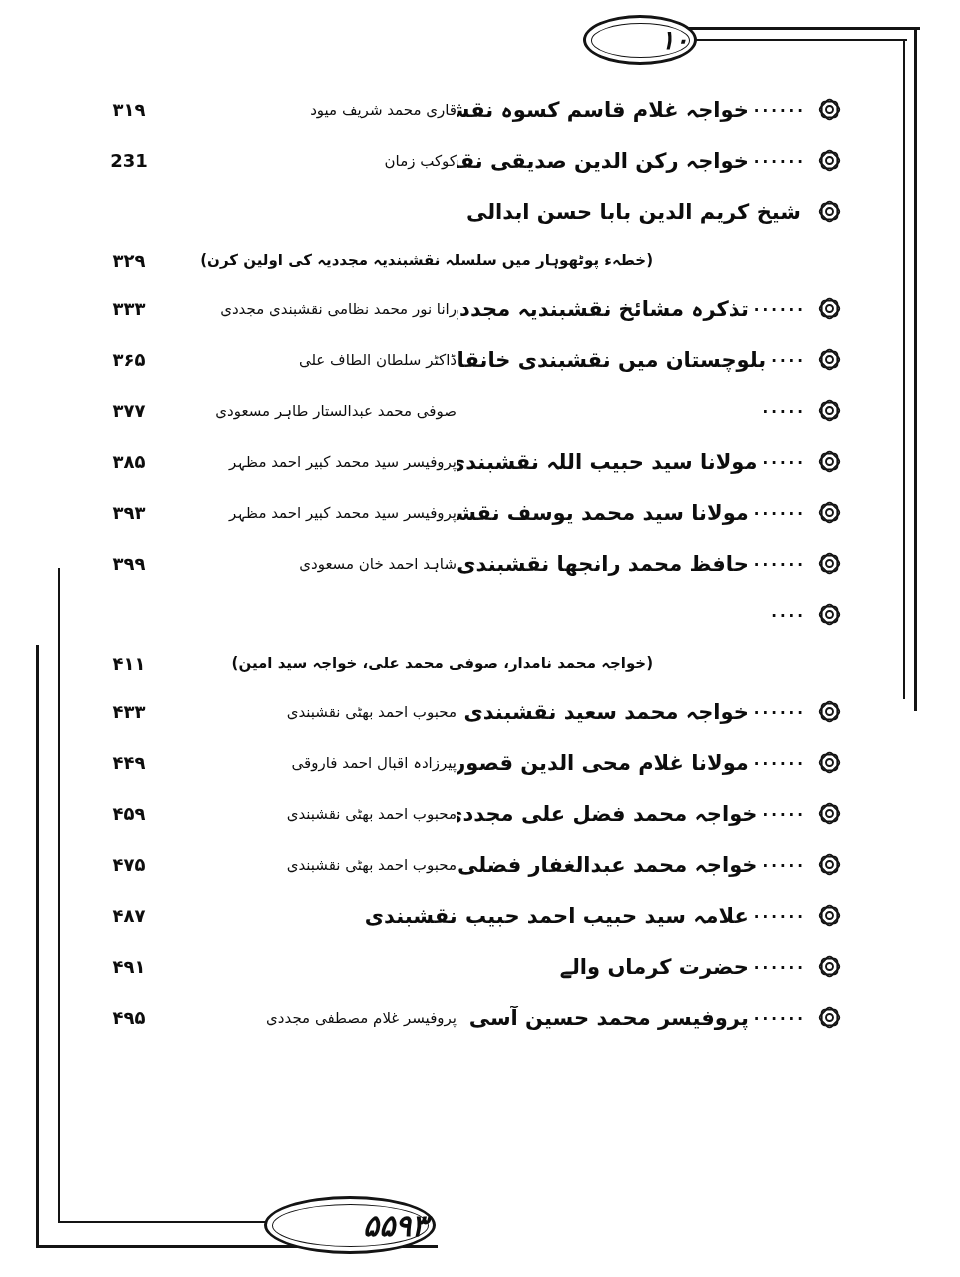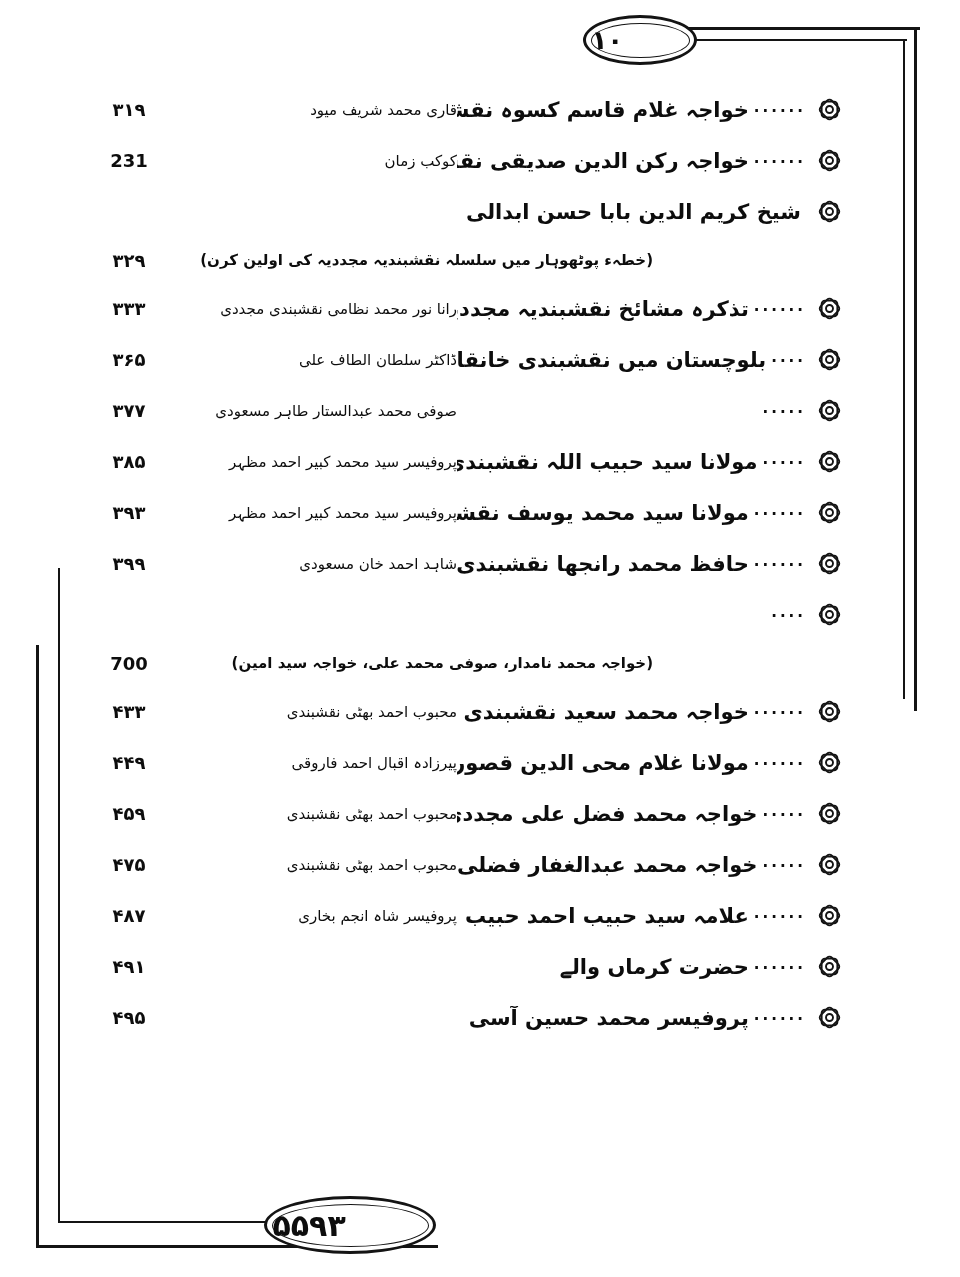--- a/index.html
+++ b/index.html
@@ -26,21 +26,21 @@
 
   
   .oval {
     position:absolute; z-index:2; background:#fff;
     border:3px solid #141414; border-radius:50%;
     display:flex; align-items:center; justify-content:center;
   }
   .oval-inner {
     width:calc(100% - 9px); height:calc(100% - 9px);
     border:1.6px solid #141414; border-radius:50%;
-    display:flex; align-items:center; justify-content:flex-end;
+    display:flex; align-items:center; justify-content:flex-start;font-style:italic;
   }
   .top-oval    { left:583px; top:15px;   width:114px; height:50px; }
   .top-oval .num    { font-size:26px; font-weight:700; letter-spacing:1px; }
   .bottom-oval { left:264px; top:1196px; width:172px; height:58px; }
   .bottom-oval .num { font-size:30px; font-weight:700; letter-spacing:2px; }
 
   
   .toc {
     position:absolute; top:84px; right:108px; left:96px;
     direction:rtl; z-index:3;
@@ -303,21 +303,21 @@
           <rect x="5" y="5" width="14" height="14" rx="3"></rect>
           <rect x="5" y="5" width="14" height="14" rx="3" transform="rotate(45 12 12)"></rect>
           <circle cx="12" cy="12" r="3.1"></circle>
         </g>
       </svg>
     </span>
     <span class="col-main">
       <span class="dots"></span>
       <span class="title">(خواجہ محمد نامدار، صوفی محمد علی، خواجہ سید امین)</span>
     </span>
-    <span class="col-page">700</span>
+    <span class="col-page">۴۱۱</span>
   </div>
 
   <div class="row">
     <span class="col-star">
       <svg class="star-svg" viewBox="0 0 24 24" width="27" height="27" aria-hidden="true">
         <g fill="none" stroke="#141414" stroke-width="1.7">
           <rect x="5" y="5" width="14" height="14" rx="3"></rect>
           <rect x="5" y="5" width="14" height="14" rx="3" transform="rotate(45 12 12)"></rect>
           <circle cx="12" cy="12" r="3.1"></circle>
         </g>
@@ -392,21 +392,20 @@
           <rect x="5" y="5" width="14" height="14" rx="3"></rect>
           <rect x="5" y="5" width="14" height="14" rx="3" transform="rotate(45 12 12)"></rect>
           <circle cx="12" cy="12" r="3.1"></circle>
         </g>
       </svg>
     </span>
     <span class="col-main">
       <span class="dots">......</span>
       <span class="title">علامہ سید حبیب احمد حبیب نقشبندی</span>
     </span>
-    <span class="col-author">پروفیسر شاہ انجم بخاری</span>
     <span class="col-page">۴۸۷</span>
   </div>
 
   <div class="row">
     <span class="col-star">
       <svg class="star-svg" viewBox="0 0 24 24" width="27" height="27" aria-hidden="true">
         <g fill="none" stroke="#141414" stroke-width="1.7">
           <rect x="5" y="5" width="14" height="14" rx="3"></rect>
           <rect x="5" y="5" width="14" height="14" rx="3" transform="rotate(45 12 12)"></rect>
           <circle cx="12" cy="12" r="3.1"></circle>
@@ -427,15 +426,16 @@
           <rect x="5" y="5" width="14" height="14" rx="3"></rect>
           <rect x="5" y="5" width="14" height="14" rx="3" transform="rotate(45 12 12)"></rect>
           <circle cx="12" cy="12" r="3.1"></circle>
         </g>
       </svg>
     </span>
     <span class="col-main">
       <span class="dots">......</span>
       <span class="title">پروفیسر محمد حسین آسی</span>
     </span>
+    <span class="col-author">پروفیسر غلام مصطفی مجددی</span>
     <span class="col-page">۴۹۵</span>
   </div>
 </div>
 
 </body></html>

